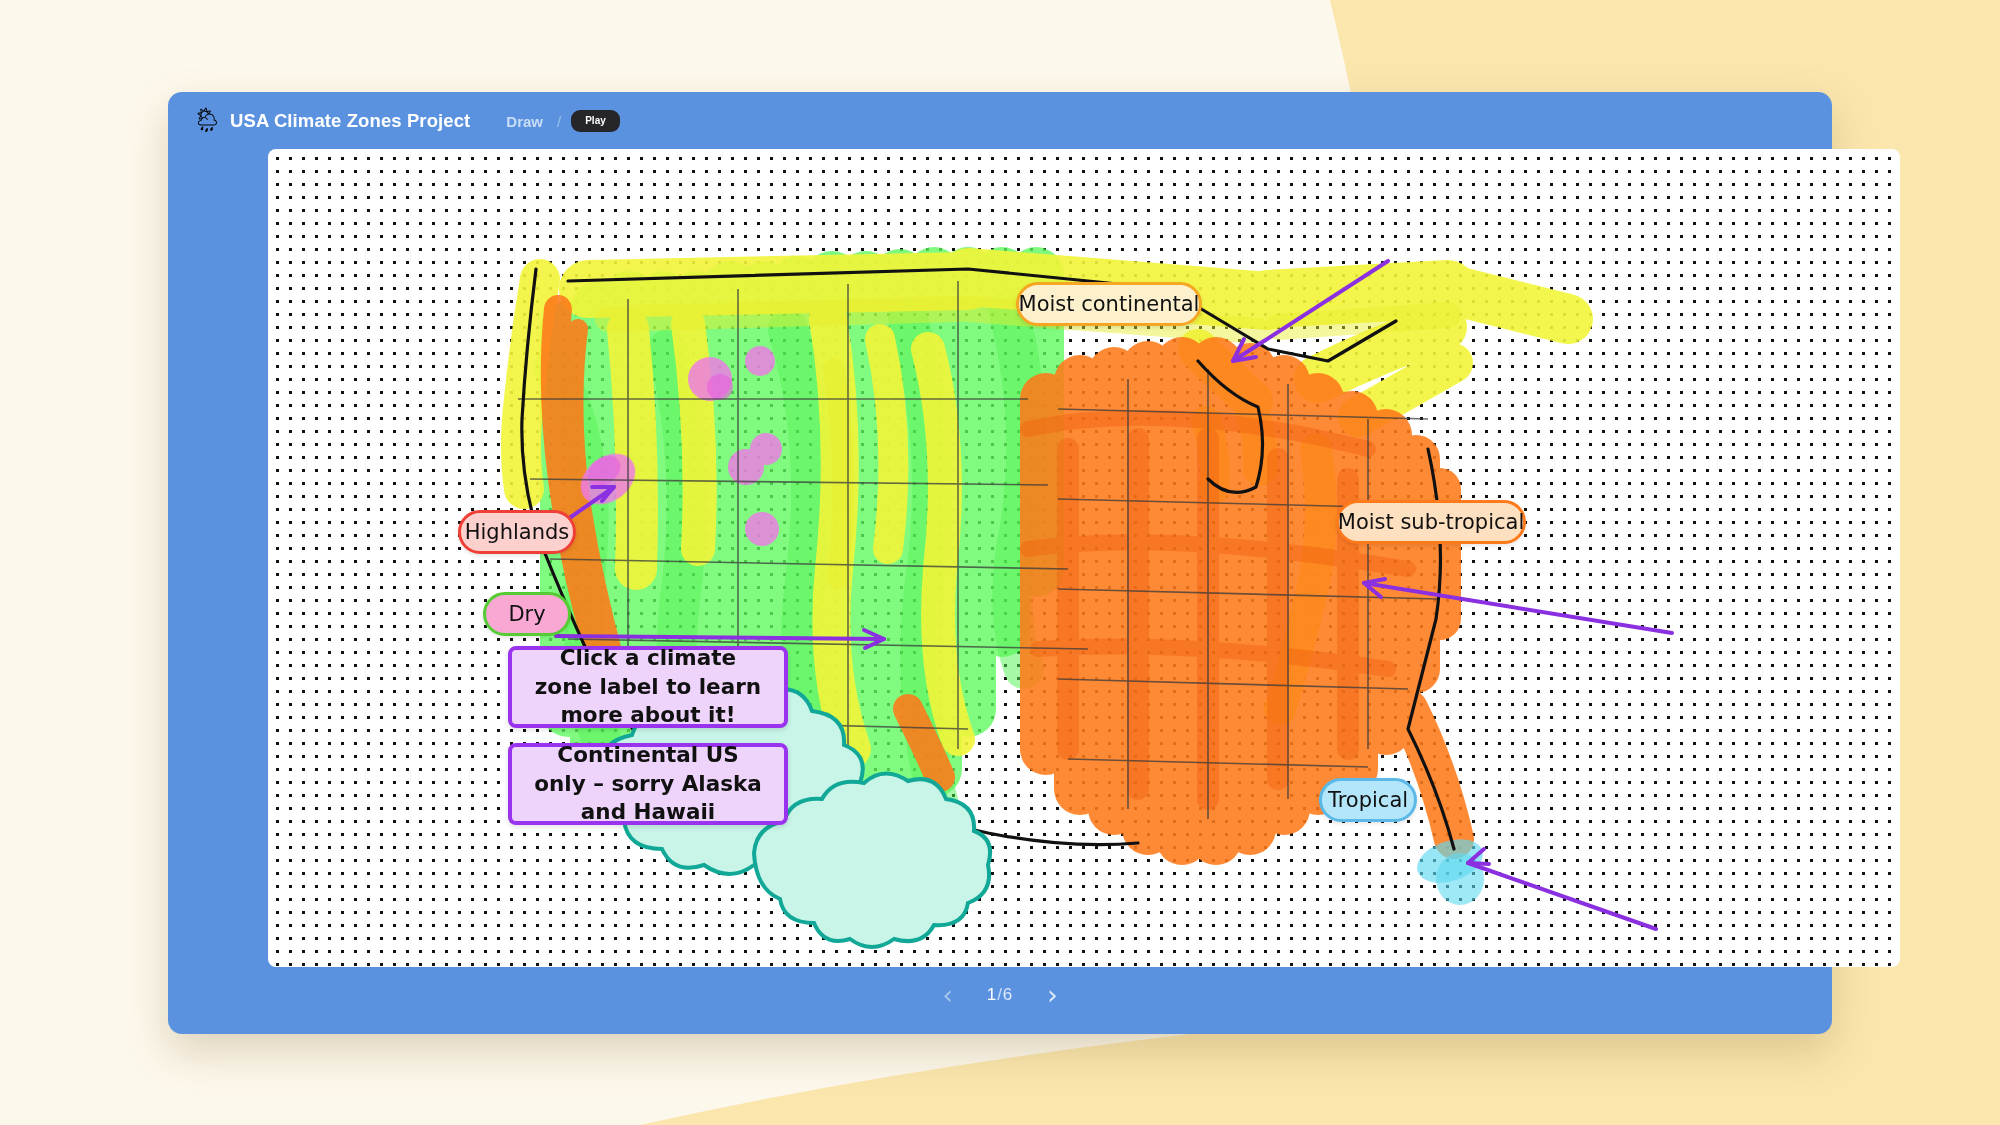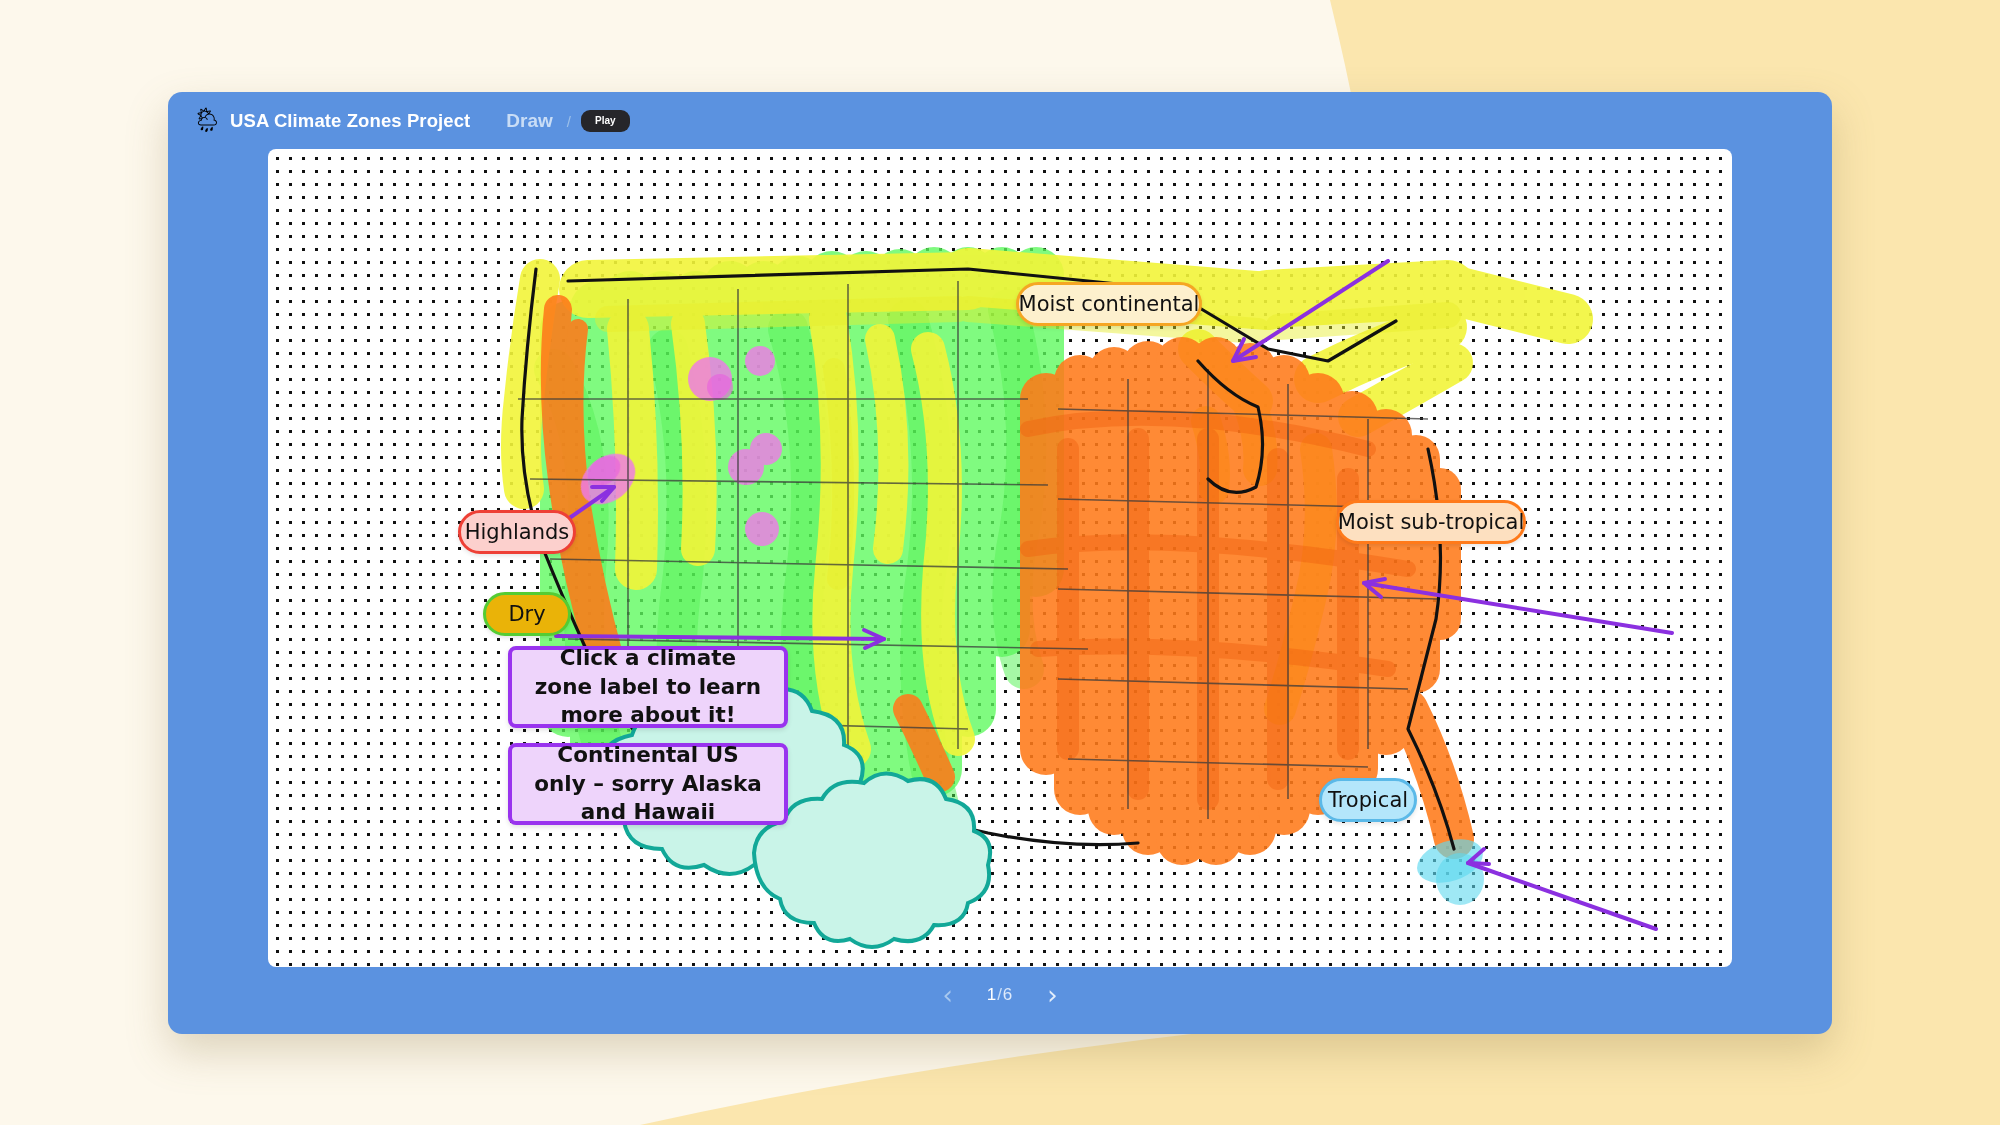--- a/index.html
+++ b/index.html
@@ -23,30 +23,30 @@
     display:flex;align-items:center;padding-left:24px;gap:12px;
   }
   .weather-icon{font-size:24px;line-height:1;display:block;width:26px;height:26px;
     position:relative;}
   .app-title{
     color:#ffffff;font-size:18.5px;font-weight:bold;letter-spacing:.1px;
     font-family:"Liberation Sans", sans-serif;white-space:nowrap;text-align:right;
   }
   .mode-switch{display:flex;align-items:center;gap:10px;margin-left:20px;}
   .mode-draw{
-    color:#c9ddf6;font-size:19px;font-weight:bold;padding:2px 4px;
+    color:#c9ddf6;font-size:15px;font-weight:bold;padding:2px 4px;
   }
   .mode-sep{color:#9cc0ea;font-size:15px;}
   .mode-play{
     background:#26262a;color:#ffffff;font-size:10px;font-weight:bold;
     border-radius:9px;padding:6px 14px;line-height:1;
   }
   
   .canvas{
-    position:absolute;left:100px;top:57px;width:1464px;height:818px;
+    position:absolute;left:100px;top:57px;width:1632px;height:818px;
     background:#ffffff;border-radius:8px;overflow:hidden;
   }
   .dots{
     position:absolute;inset:0;
     background-image:radial-gradient(#111 1.7px, transparent 1.9px);
     background-size:13px 13px;background-position:3px 3px;
   }
   .map-svg{position:absolute;left:0;top:0;width:1464px;height:818px;}
   
   .zone-label{
@@ -307,21 +307,21 @@
     </div>
 
     <div class="zone-label" style="left:190px;top:337px;width:118px;height:44px;background:#fcd0cd;border-color:#ee4036;margin-top:24px;">
       <span>Highlands</span>
     </div>
 
     <div class="zone-label" style="left:1068px;top:351px;width:190px;height:44px;background:#fde0c0;border-color:#ff7a1a;">
       <span>Moist sub-tropical</span>
     </div>
 
-    <div class="zone-label" style="left:215px;top:443px;width:88px;height:44px;background:#eab308;border-color:#55cc33;">
+    <div class="zone-label" style="left:215px;top:443px;width:88px;height:44px;background:#f9a8d4;border-color:#55cc33;">
       <span>Dry</span>
     </div>
 
     <div class="zone-label" style="left:1051px;top:629px;width:98px;height:44px;background:#b4e6fb;border-color:#5bb9e8;">
       <span>Tropical</span>
     </div>
 
     <div class="note-box" style="left:240px;top:594px;width:280px;height:82px;">
       <span>Continental US only – sorry Alaska and Hawaii</span>
     </div>

